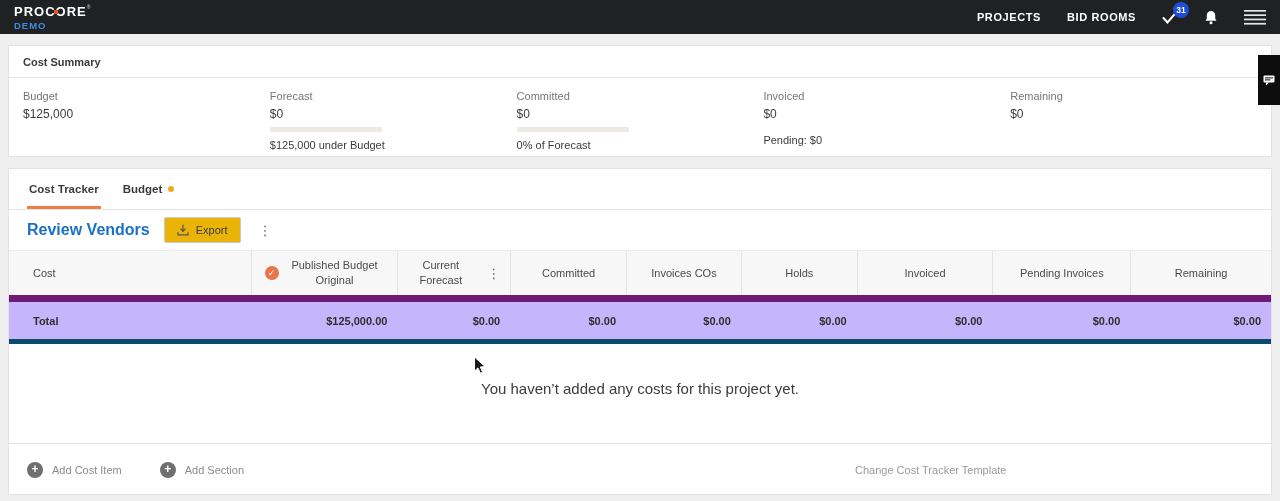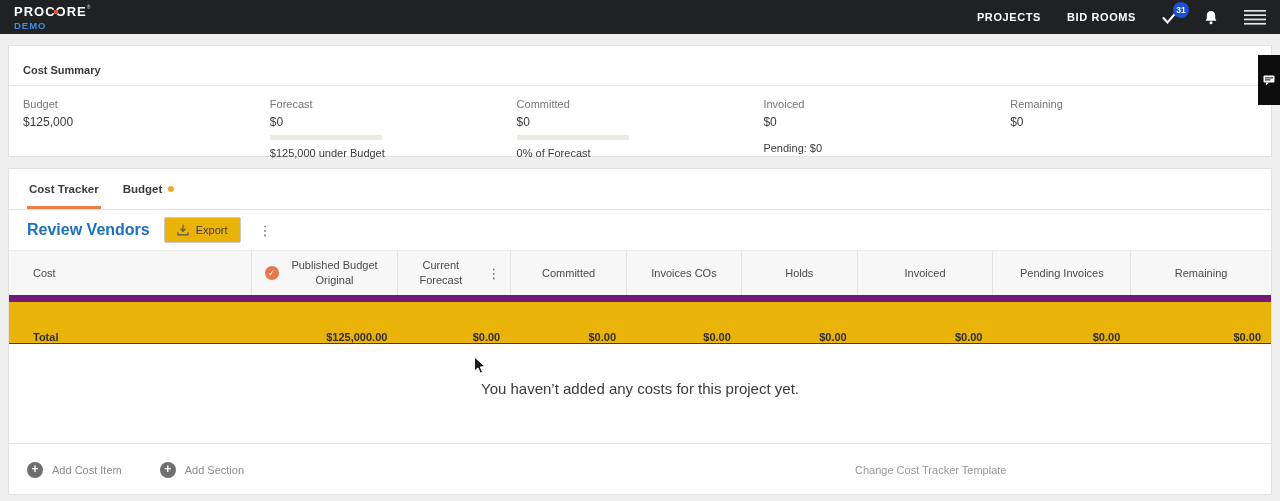--- a/index.html
+++ b/index.html
@@ -27,21 +27,21 @@
   .nav-icon { position:relative; display:flex; align-items:center; cursor:pointer; }
   .nav-badge {
     position:absolute; top:-9px; right:-11px;
     background:#1d4ed8; color:#fff; font-size:8.5px; font-weight:bold;
     min-width:16px; height:16px; border-radius:8px;
     display:flex; align-items:center; justify-content:center; padding:0 2px;
   }
   
   .panel { background:#fff; border:1px solid #e2e2e2; margin:0 8px; }
   .summary-panel { margin-top:11px; height:112px; }
-  .summary-title { padding:18px 14px 9px; font-size:11px; font-weight:bold; color:#3b3b3b; border-bottom:1px solid #e8e8e8; }
+  .summary-title { padding:10px 14px 9px; font-size:11px; font-weight:bold; color:#3b3b3b; border-bottom:1px solid #e8e8e8; }
   .metrics { display:flex; padding:12px 14px 0; }
   .metric { width:249.5px; }
   .metric-label { font-size:11px; color:#767676; margin-bottom:5px; }
   .metric-value { font-size:12px; font-weight:normal; color:#3b3b3b; }
   .metric-bar { width:112px; height:5px; background:#edeae4; margin:6px 0 7px; border-radius:1px; }
   .metric-sub { font-size:11px; color:#3b3b3b; margin-top:13px; }
   .metric-sub.with-bar { margin-top:0; }
   
   .feedback-tab {
     position:absolute; right:0; top:55px; width:22px; height:50px;
@@ -68,21 +68,21 @@
   .kebab { color:#5c5c5c; font-size:13px; cursor:pointer; padding:0 4px; line-height:1; }
   
   .thead { display:flex; background:#f7f7f7; border-top:1px solid #ececec; border-bottom:7px solid #701a75; height:52px; }
   .th {
     display:flex; align-items:center; justify-content:center;
     font-size:11px; color:#4a4a4a; text-align:center; line-height:1.35;
     border-left:1px solid #e3e3e3; gap:6px; padding:0 6px;
   }
   .th:first-child { border-left:none; justify-content:flex-start; padding-left:24px; }
   .th .wrap { max-width:100px; }
-  .trow { display:flex; height:42px; border-bottom:1px solid #0c4a6e; background:#eab308;align-items:flex-end; }
+  .trow { display:flex; height:42px; border-bottom:5px solid #0c4a6e; background:#c4b5fd; }
   .td {
     display:flex; align-items:center; justify-content:flex-end;
     font-size:11px; font-weight:bold; color:#2f2f2f; padding:0 10px;
   }
   .td:first-child { justify-content:flex-start; padding-left:24px; }
   .c0{width:242px;} .c1{width:147px;} .c2{width:113px;} .c3{width:116px;}
   .c4{width:115px;} .c5{width:116px;} .c6{width:136px;} .c7{width:138px;} .c8{width:141px;}
   .pub-icon {
     width:14px; height:14px; border-radius:50%; background:#e8764a; flex:none;
     color:#fff; font-size:9px; display:flex; align-items:center; justify-content:center;

